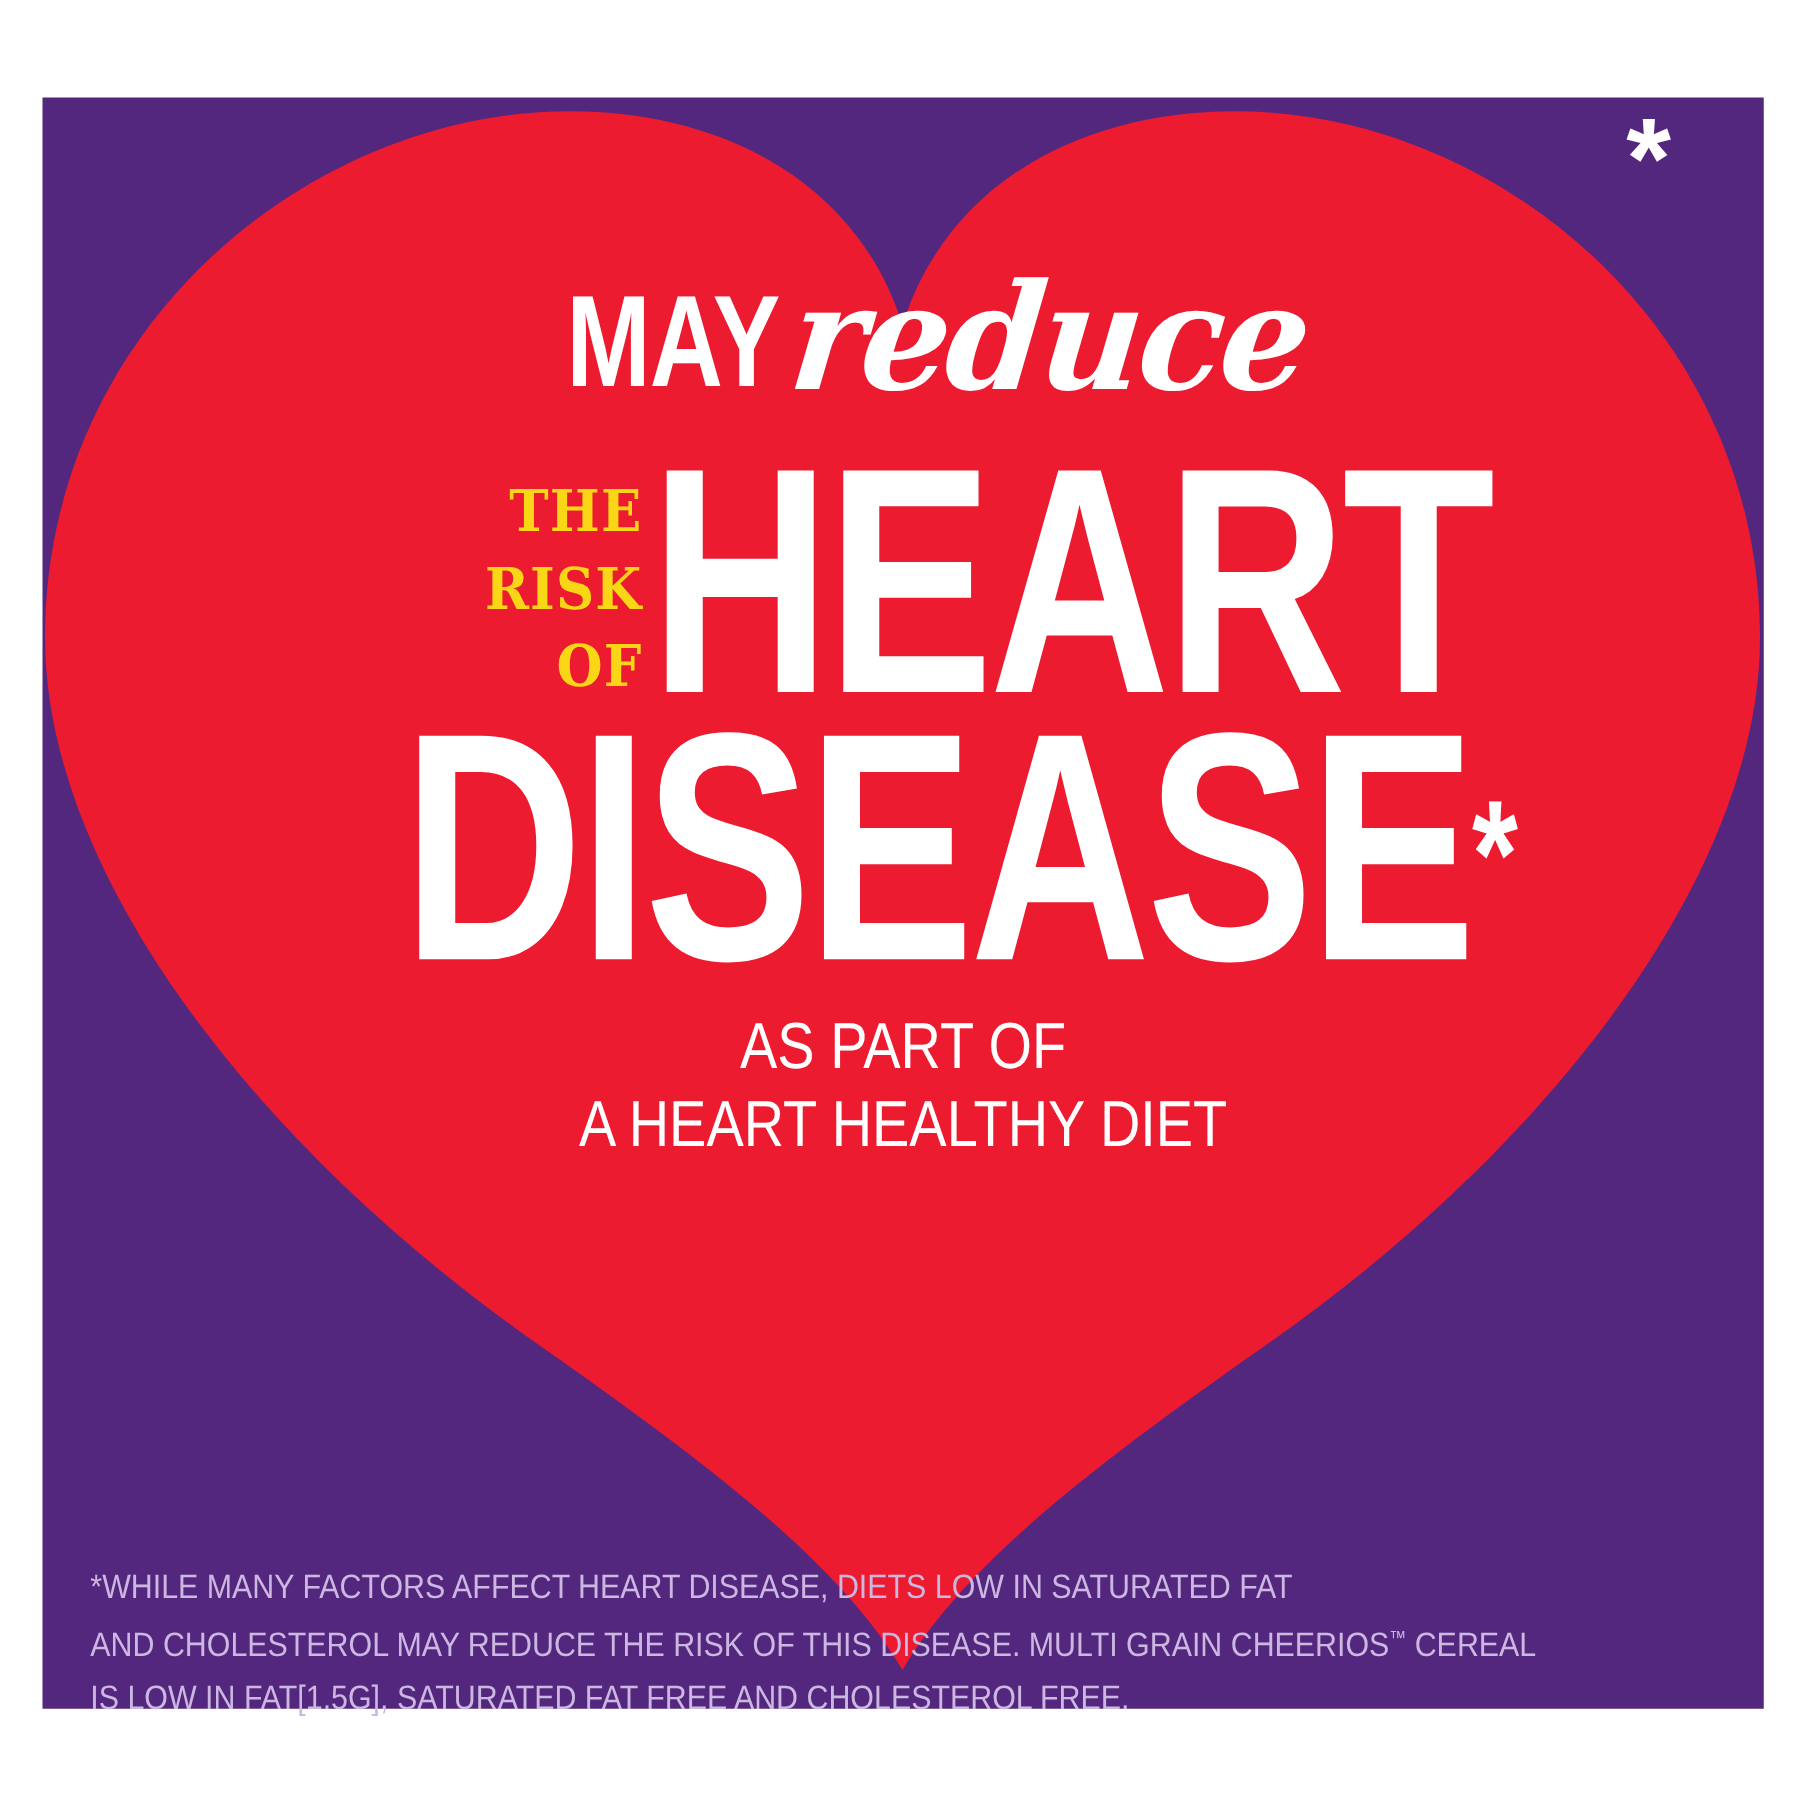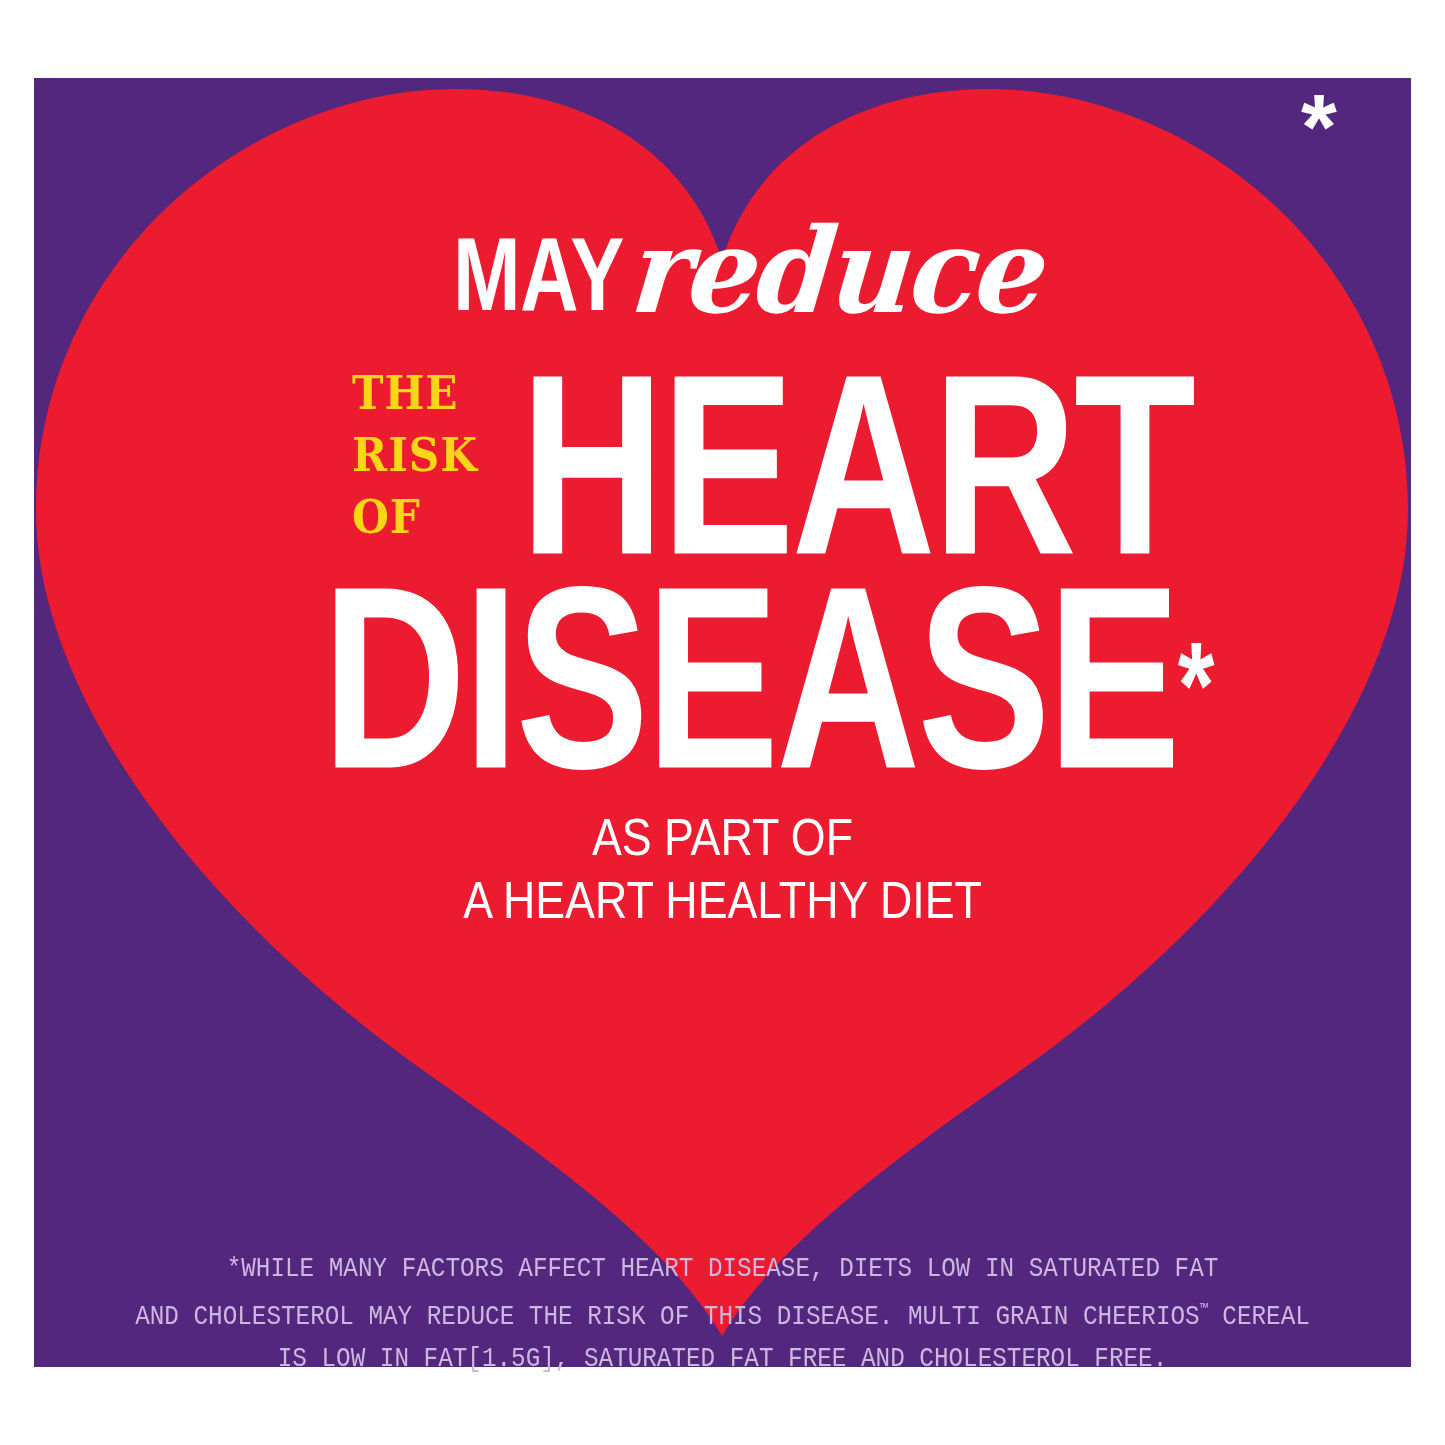--- a/index.html
+++ b/index.html
@@ -101,23 +101,23 @@
     margin-left: 4px;
     transform: skewX(-6deg) scaleY(1.05);
     transform-origin: left bottom;
     vertical-align: bottom;
   }
 
   
   .risk-stack {
     position: absolute;
     left: 345px;
-    top: 370px;
+    top: 386px;
     width: 176px;
-    text-align: left;
+    text-align: right;
     color: #F9D616;
     font-family: "DejaVu Serif", serif;
     font-weight: 700;
     line-height: 1;
   }
   .risk-line-1 { font-size: 46px; letter-spacing: 1px; transform: scaleX(0.92); }
   .risk-line-2 { font-size: 46px; letter-spacing: 1px; margin-top: 16px; transform: scaleX(0.92); }
   .risk-line-3 { font-size: 46px; letter-spacing: 1px; margin-top: 16px; transform: scaleX(0.92); }
 
   
@@ -181,23 +181,23 @@
     display: block;
     transform: scaleX(0.86);
   }
 
   
   #disclaimer {
     position: absolute;
     left: 0;
     top: 1248px;
     width: 1445px;
-    text-align: center;
+    text-align: left;
     color: #CBB7E0;
-    font-family: Liberation Mono, monospace;
+    font-family: Liberation Sans, sans-serif;
     font-weight: 400;
     font-size: 27px;
     line-height: 42px;
     letter-spacing: 0px;
   }
   .disc-line {
     display: block;
     transform: scaleX(0.90);
   }
   .tm {

